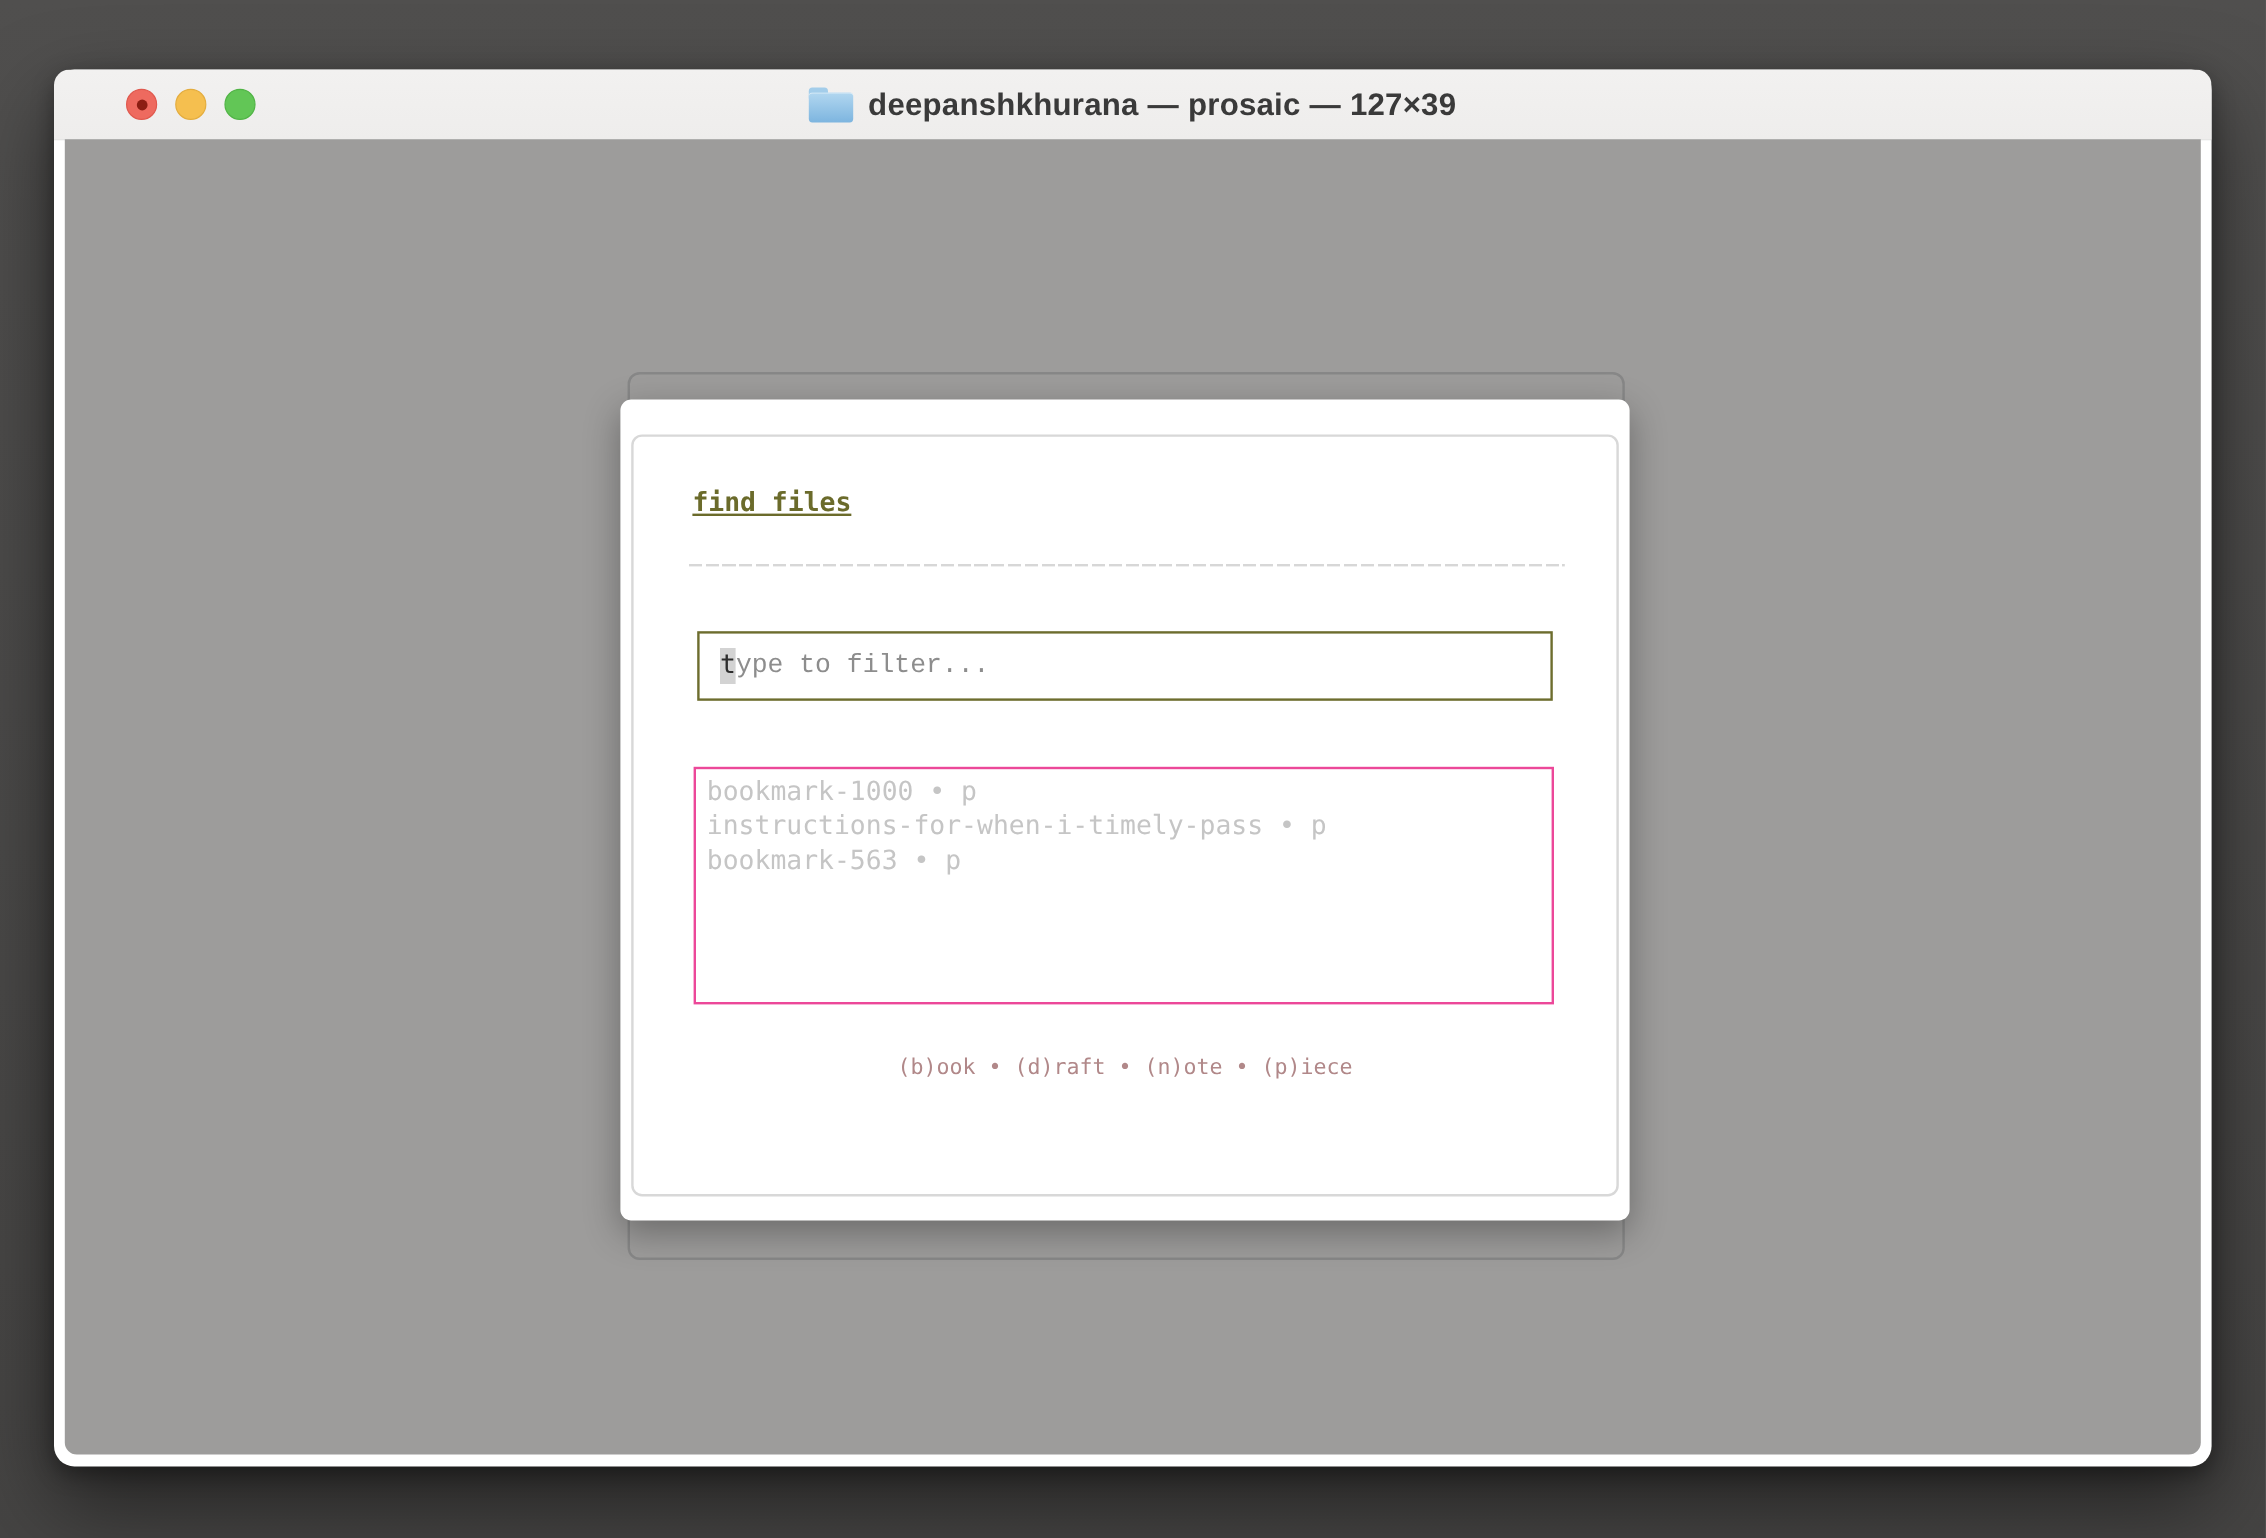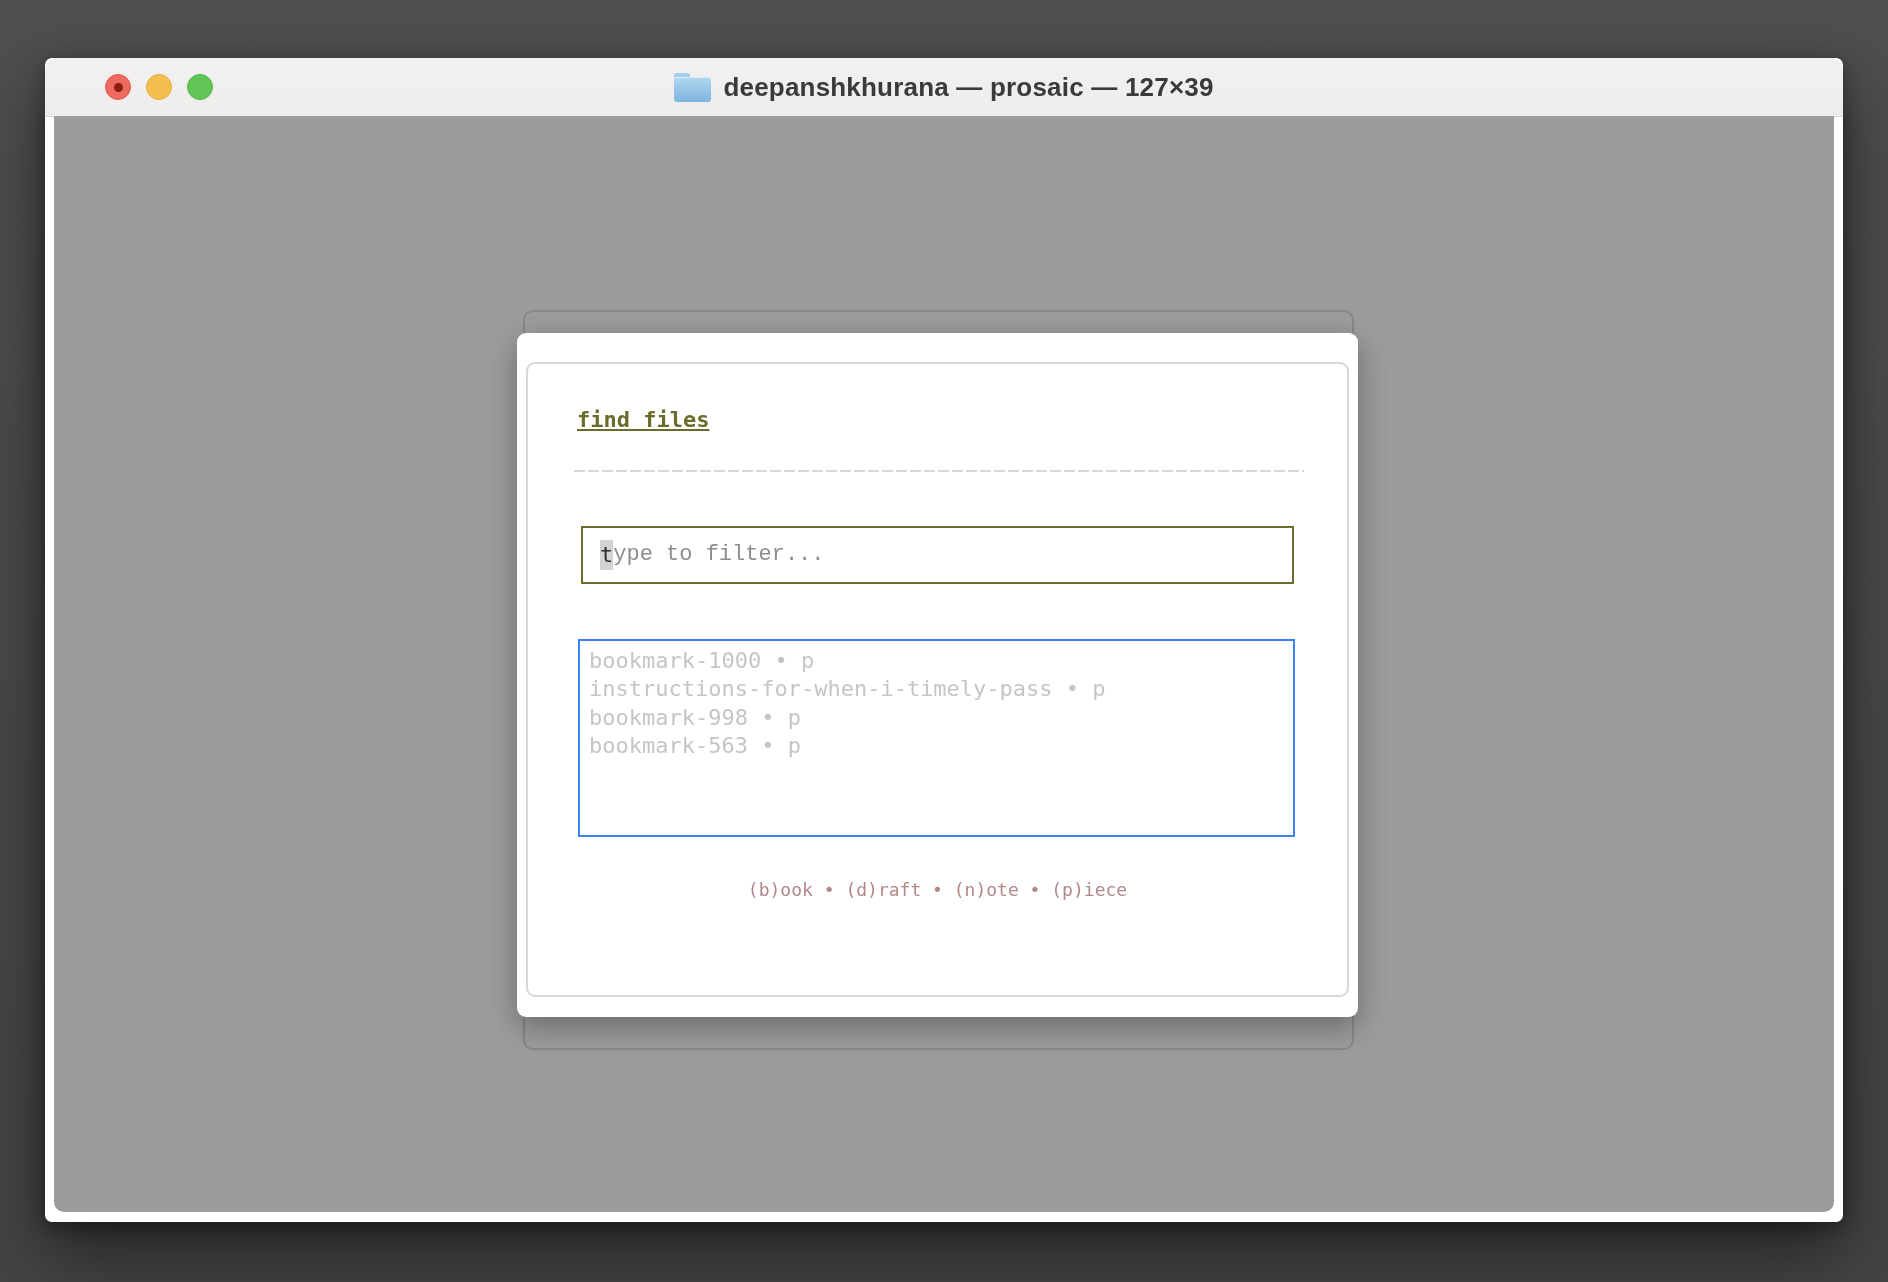--- a/index.html
+++ b/index.html
@@ -9,21 +9,21 @@
     width: 1888px; height: 1282px;
     background: linear-gradient(#504f4e, #454443);
     overflow: hidden;
     font-family: "Liberation Sans", sans-serif;
   }
   
   .window {
     position: absolute; left: 45px; top: 58px;
     width: 1798px; height: 1164px;
     background: #ffffff;
-    border-radius: 7px;
+    border-radius: 17px;
     box-shadow: 0 30px 70px rgba(0,0,0,0.5), 0 6px 18px rgba(0,0,0,0.35);
   }
   .titlebar {
     position: absolute; left: 0; top: 0; right: 0; height: 58px;
     background: linear-gradient(#f2f1f0, #eeedec);
     border-bottom: 1px solid #d8d7d6;
     border-radius: 13px 13px 0 0;
     display: flex; align-items: center; justify-content: center;
   }
   .traffic {
@@ -100,21 +100,21 @@
     padding-left: 17px;
     font-size: 22px; line-height: 30px;
     cursor: text; white-space: pre;
   }
   .cursor-block { background: #d3d3d3; color: #2d2d2d; }
   .after-cursor { color: #8d8d8d; font-family: Liberation Mono, monospace; }
   .results {
     position: absolute; left: 61px; top: 639px;
     width: 717px; height: 198px;
     box-sizing: border-box;
-    border: 2px solid #3b82f6;
+    border: 2px solid #ec4899;
     padding: 6px 8px 0 9px;
     font-size: 22px; line-height: 28.4px;
     color: #c5c5c5;
     overflow: hidden;
   }
   .result-row { white-space: pre; }
   .shortcuts {
     position: absolute; left: 0; width: 100%; top: 876px;
     text-align: center;
     font-size: 18px; line-height: 28px;
@@ -161,21 +161,20 @@
 
         <div class="separator"></div>
 
         <div class="filter-input" aria-label="type to filter...">
           <span class="cursor-block">t</span><span class="after-cursor">ype to filter...</span>
         </div>
 
         <div class="results">
           <div class="result-row">bookmark-1000 • p</div>
           <div class="result-row">instructions-for-when-i-timely-pass • p</div>
-          <div class="result-row">bookmark-998 • p</div>
           <div class="result-row">bookmark-563 • p</div>
         </div>
 
         <div class="shortcuts">(b)ook • (d)raft • (n)ote • (p)iece</div>
       </div>
 
     </div>
   </div>
 </div>
 

